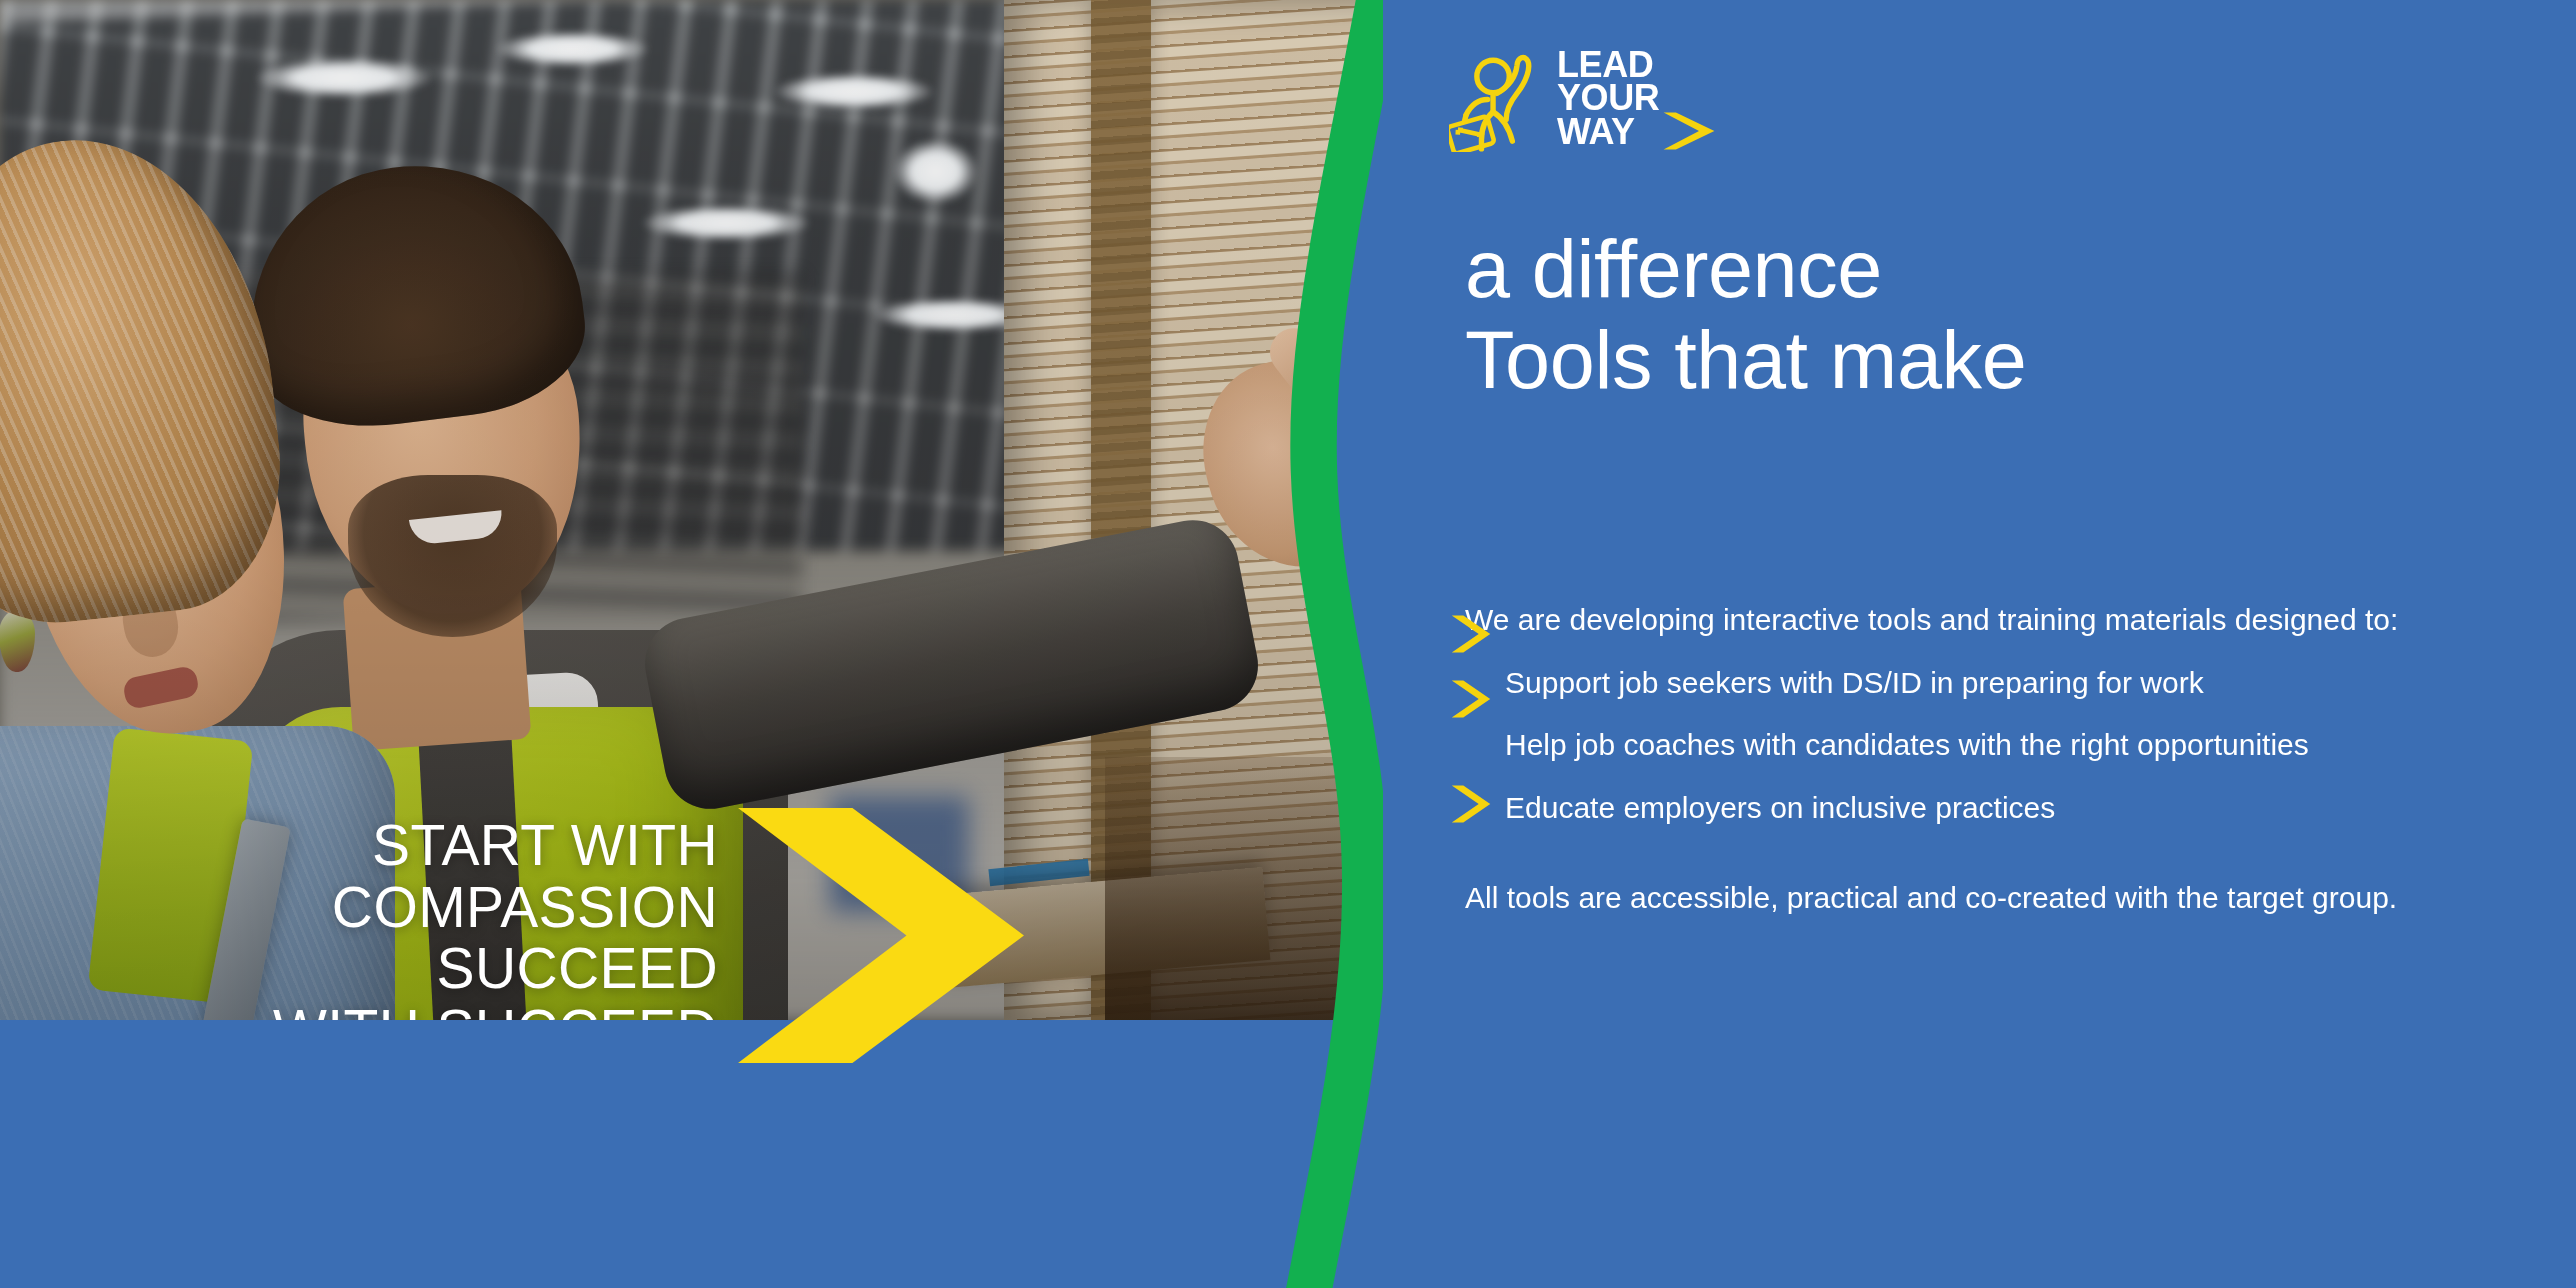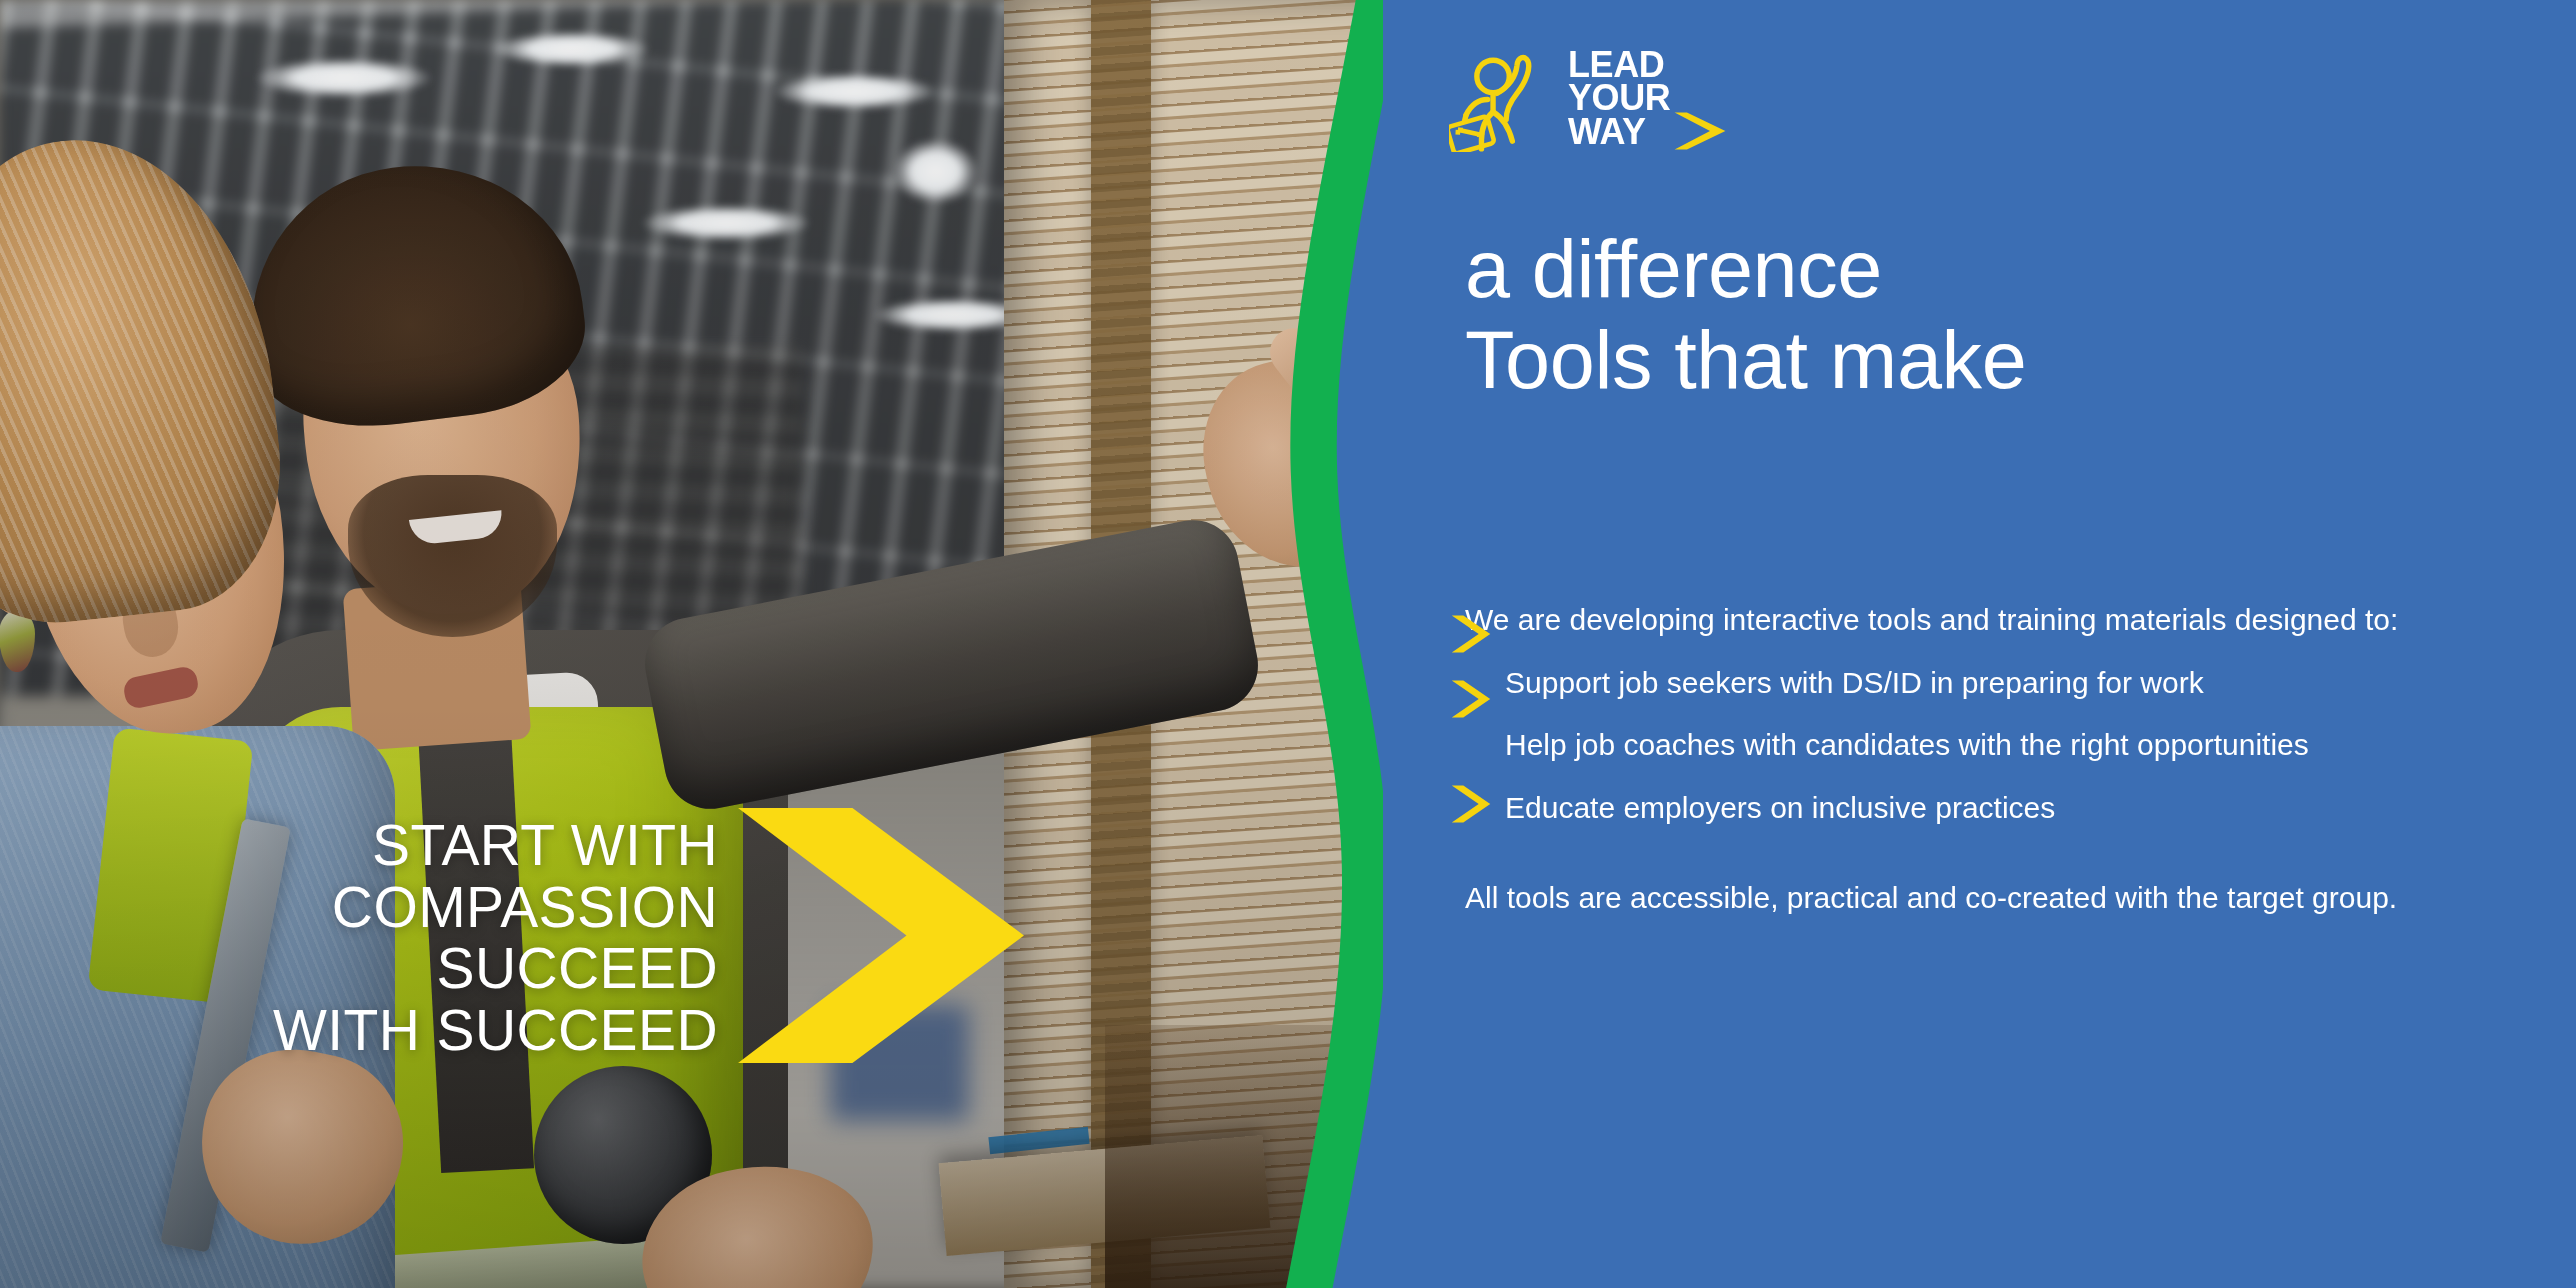--- a/index.html
+++ b/index.html
@@ -7,21 +7,21 @@
   .slide{
     position:relative;
     width:2576px;height:1288px;
     overflow:hidden;
     font-family:"Liberation Sans", sans-serif;
     background:#3b6eb4;
   }
 
   
   .photo{
-    position:absolute;left:0;top:0;width:1383px;height:1288px;
+    position:absolute;left:0;top:0;width:1383px;height:1020px;
     overflow:hidden;
     background:#6d6a62;
   }
   .photo-inner{position:absolute;inset:0;}
 
   
   .bg-ceiling{
     position:absolute;left:0;top:0;width:100%;height:58%;
     background:
       linear-gradient(178deg, rgba(255,255,255,.42) 0 3%, rgba(0,0,0,0) 4%),
@@ -261,21 +261,21 @@
   }
 
   
   .panel{
     position:absolute;left:1383px;top:0;width:1193px;height:1288px;
     background:#3b6eb4;
   }
 
   .logo{
     position:absolute;left:1449px;top:40px;width:247px;height:116px;
-    display:flex;align-items:center;gap:17px;
+    display:flex;align-items:center;gap:6px;
   }
   .logo-mark{width:102px;height:108px;flex:0 0 102px;}
   .logo-words{
     color:#ffffff;font-weight:700;
     font-size:36px;line-height:.92;letter-spacing:-0.4px;
     font-family:"Liberation Sans", sans-serif;
     position:relative;
   }
   .logo-words .lw{display:block;}
   .logo-arrow{

